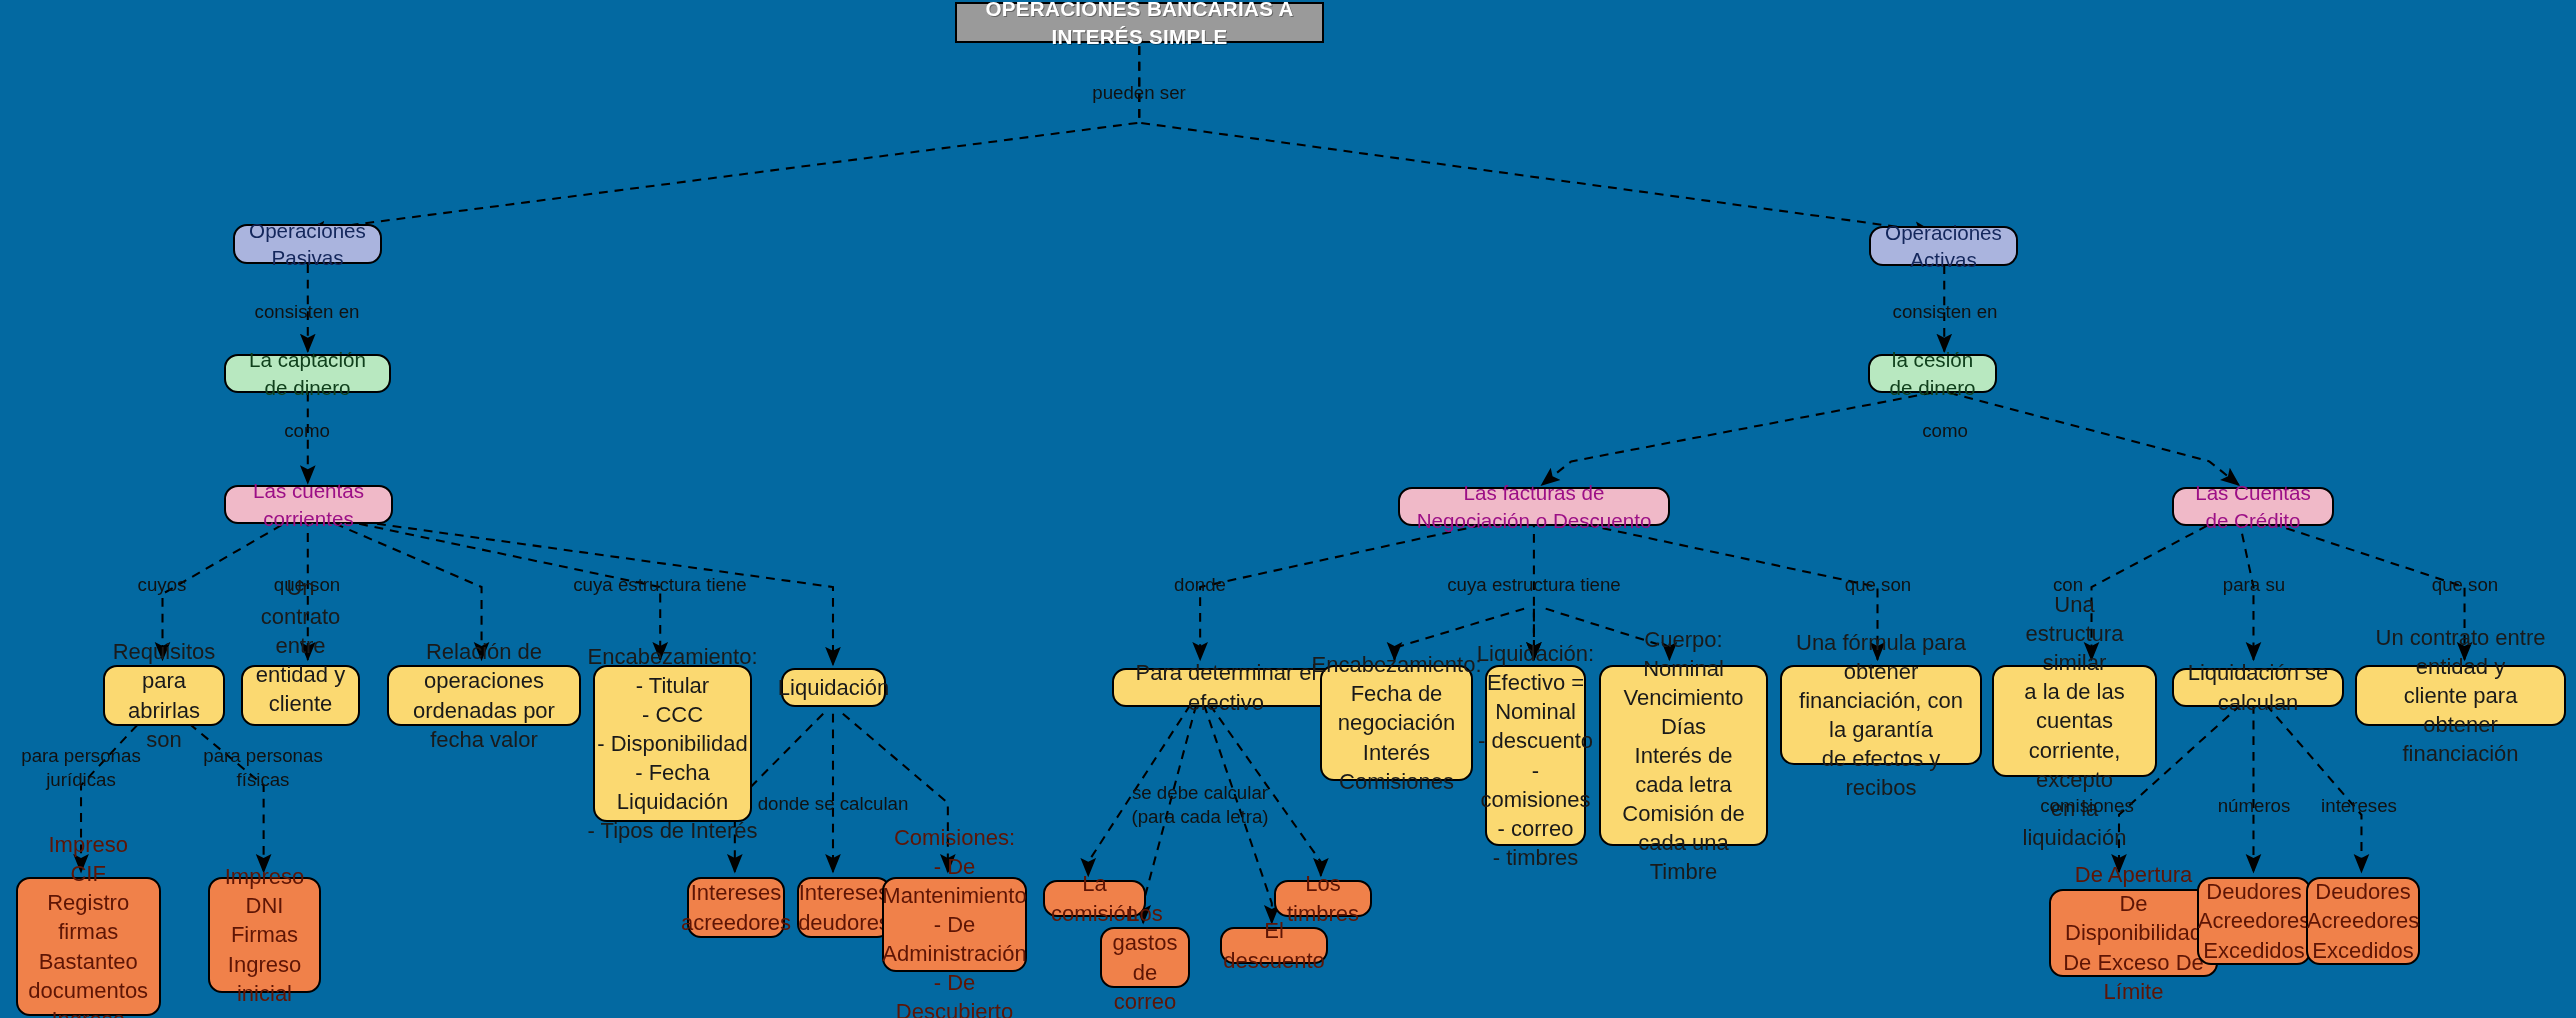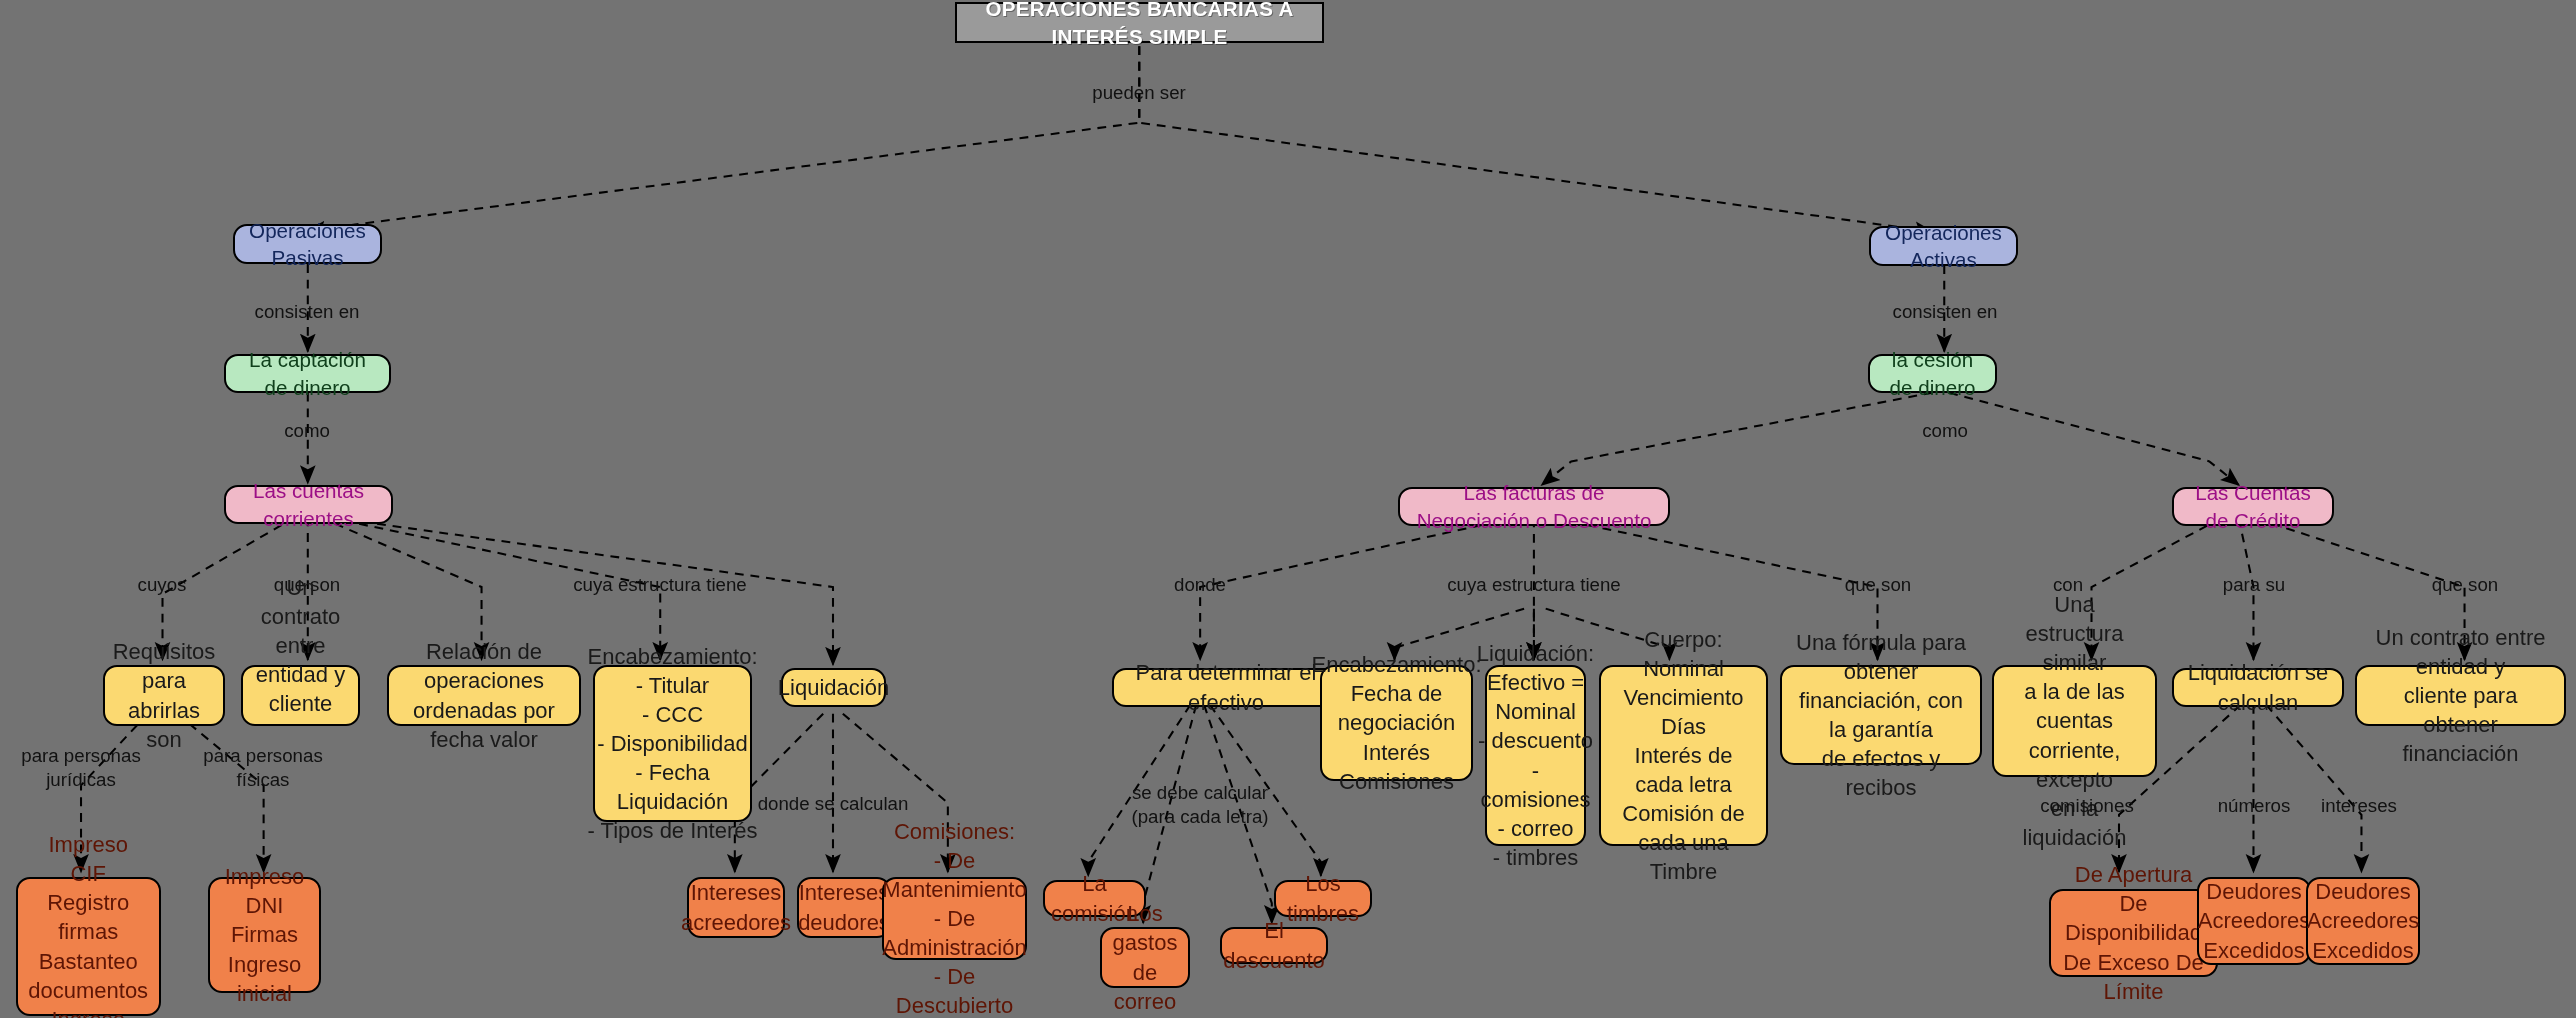--- a/index.html
+++ b/index.html
@@ -1,17 +1,17 @@
 <!DOCTYPE html>
 <html><head>
 <meta charset="utf-8">
 <style>
   html,body{margin:0;padding:0;background:#ffffff;}
   body{font-family:"Liberation Sans", sans-serif;}
-  #canvas{position:relative;width:2576px;height:1018px;background:#737373;overflow:hidden;}
+  #canvas{position:relative;width:2576px;height:1018px;background:#0369a1;overflow:hidden;}
   #edges{position:absolute;left:0;top:0;width:2576px;height:1018px;pointer-events:none;}
 
   .node{
     position:absolute;
     box-sizing:border-box;
     display:flex;
     flex-direction:column;
     align-items:center;
     justify-content:center;
     border:2px solid #000000;
@@ -184,21 +184,21 @@
 Ingreso inicial</span>
   </div>
   <div class="node c-orange fs20" style="left:687px;top:877px;width:98px;height:61px;">
     <span class="ln">Intereses
 acreedores</span>
   </div>
   <div class="node c-orange fs20" style="left:797px;top:877px;width:94px;height:61px;">
     <span class="ln">Intereses
 deudores</span>
   </div>
-  <div class="node c-orange fs20" style="left:882px;top:877px;width:145px;height:83px;">
+  <div class="node c-orange fs20" style="left:882px;top:877px;width:145px;height:95px;">
     <span class="ln">Comisiones:
 - De Mantenimiento
 - De Administración
 - De Descubierto</span>
   </div>
 
   <div class="node c-blue fs21" style="left:1869px;top:226px;width:149px;height:40px;">
     <span class="ln">Operaciones Activas</span>
   </div>
   <div class="elabel" style="left:1945px;top:300px;">consisten en</div>

